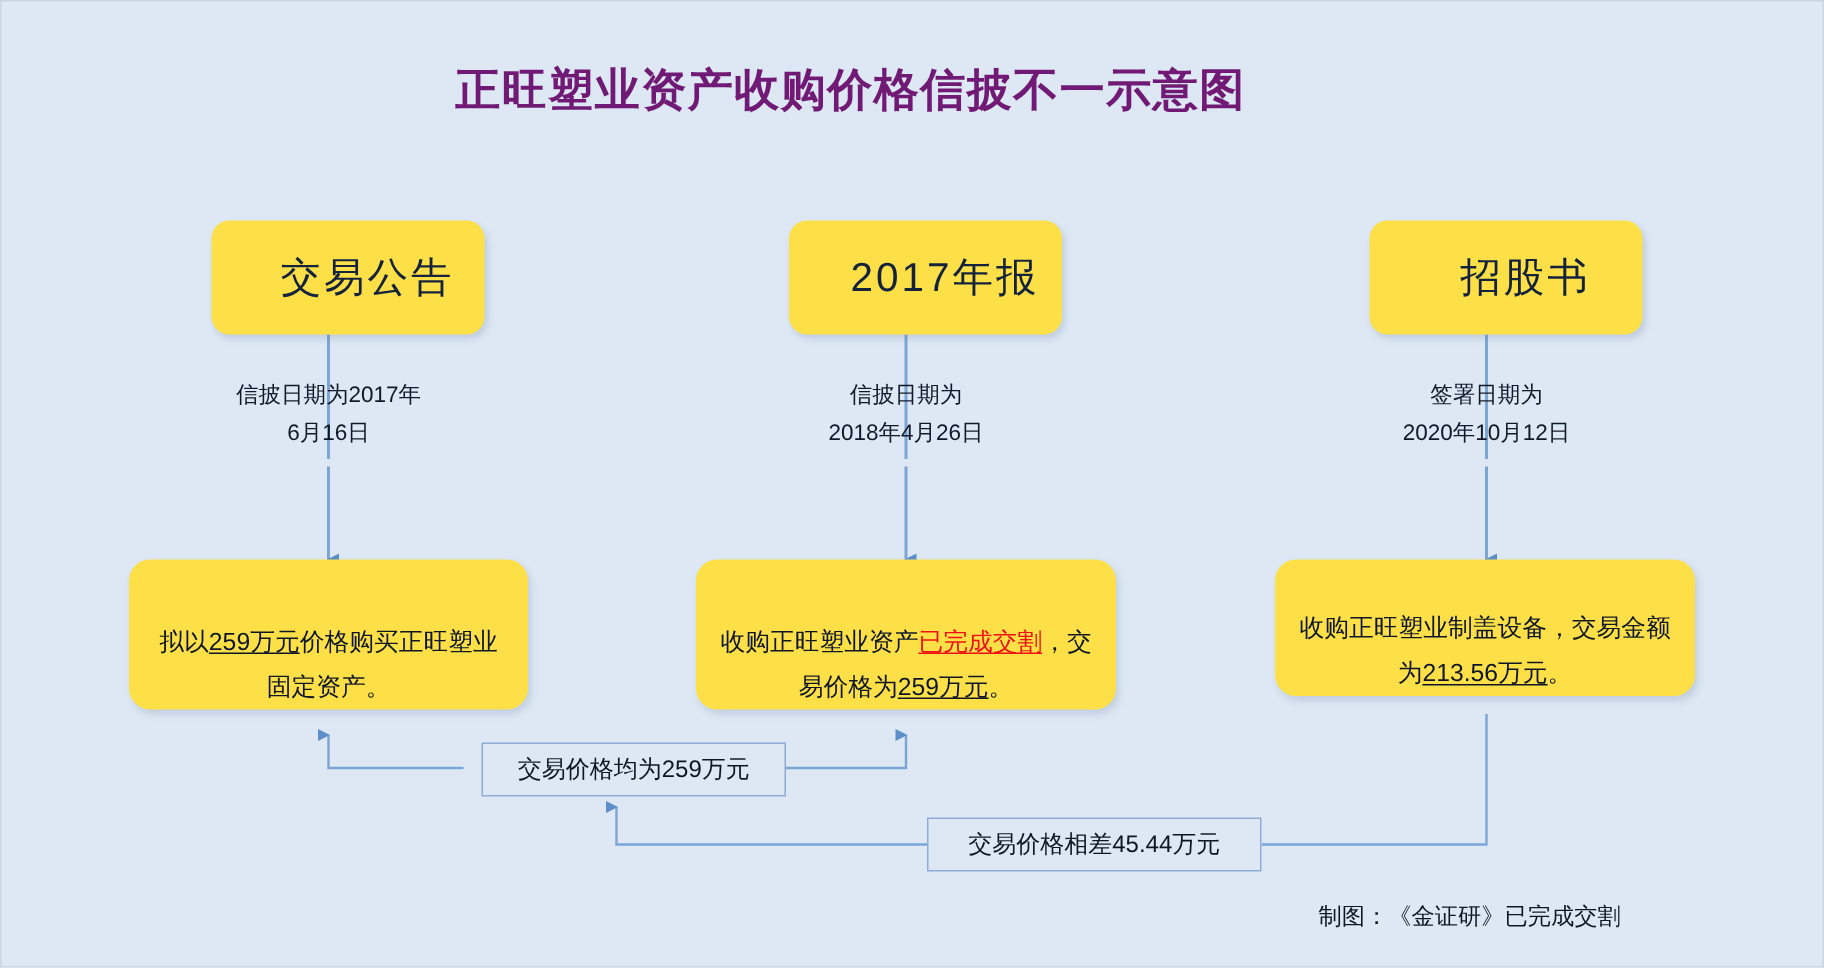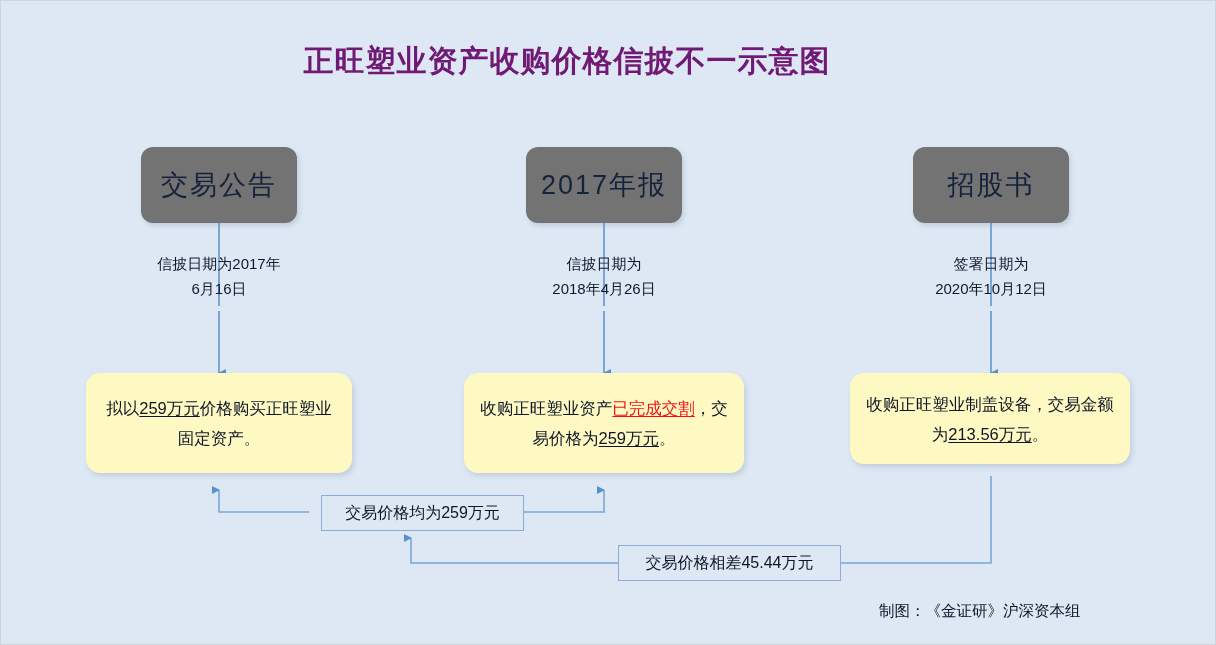--- a/index.html
+++ b/index.html
@@ -32,48 +32,49 @@
     font-size: 30px;
     font-weight: bold;
     color: #701a75;
     letter-spacing: 1px;
     line-height: 40px;
   }
 
   
   .stage-box {
     position: absolute;
-    background: #737373;
+    background: #fde047;
     border-radius: 12px;
     color: #14223c;
     font-size: 27px;
     display: flex;
     align-items: center;
     justify-content: center;
     box-shadow: 2px 3px 4px rgba(110,130,160,0.25);
     letter-spacing: 2px;
+    padding-left: 26px;
   }
 
   
   .caption {
     position: absolute;
     text-align: center;
     font-size: 15px;
     color: #11182a;
     line-height: 25px;
   }
 
   
   .content-box {
     position: absolute;
-    background: #fef9c3;
+    background: #fde047;
     border-radius: 14px;
     box-shadow: 2px 3px 5px rgba(110,130,160,0.25);
     display: flex;
-    align-items: center;
+    align-items: flex-end;
     justify-content: center;
     text-align: center;
     font-size: 16.5px;
     color: #0e1626;
     line-height: 30px;
     padding: 0 16px;
     box-sizing: border-box;
   }
   .u { text-decoration: underline; text-underline-offset: 2px; }
   .red { color: #ee1111; text-decoration: underline; text-underline-offset: 2px; }
@@ -184,15 +185,15 @@
     </div>
   </div>
 
   <div class="note-box" style="left:308px; top:494px; width:203px; height:36px;margin-left:12px;">
     <span>交易价格均为259万元</span>
   </div>
   <div class="note-box" style="left:617px; top:544px; width:223px; height:36px;">
     <span>交易价格相差45.44万元</span>
   </div>
 
-  <div class="credit" style="left:878px; top:600px;">制图：《金证研》沪深资本组</div>
+  <div class="credit" style="left:878px; top:600px;">制图：《金证研》已完成交割</div>
 
 </div>
 
 </body></html>

